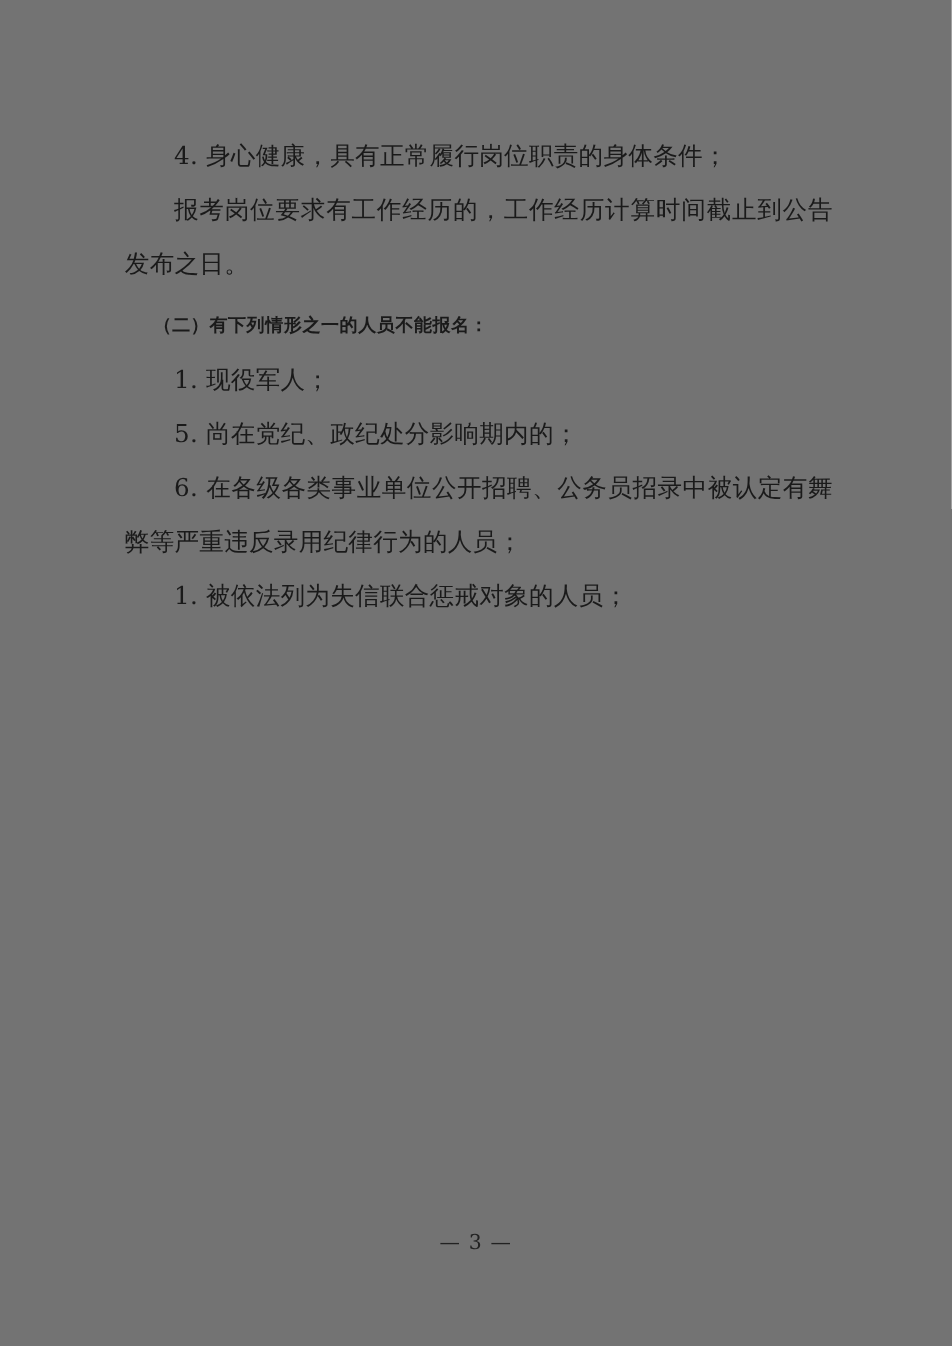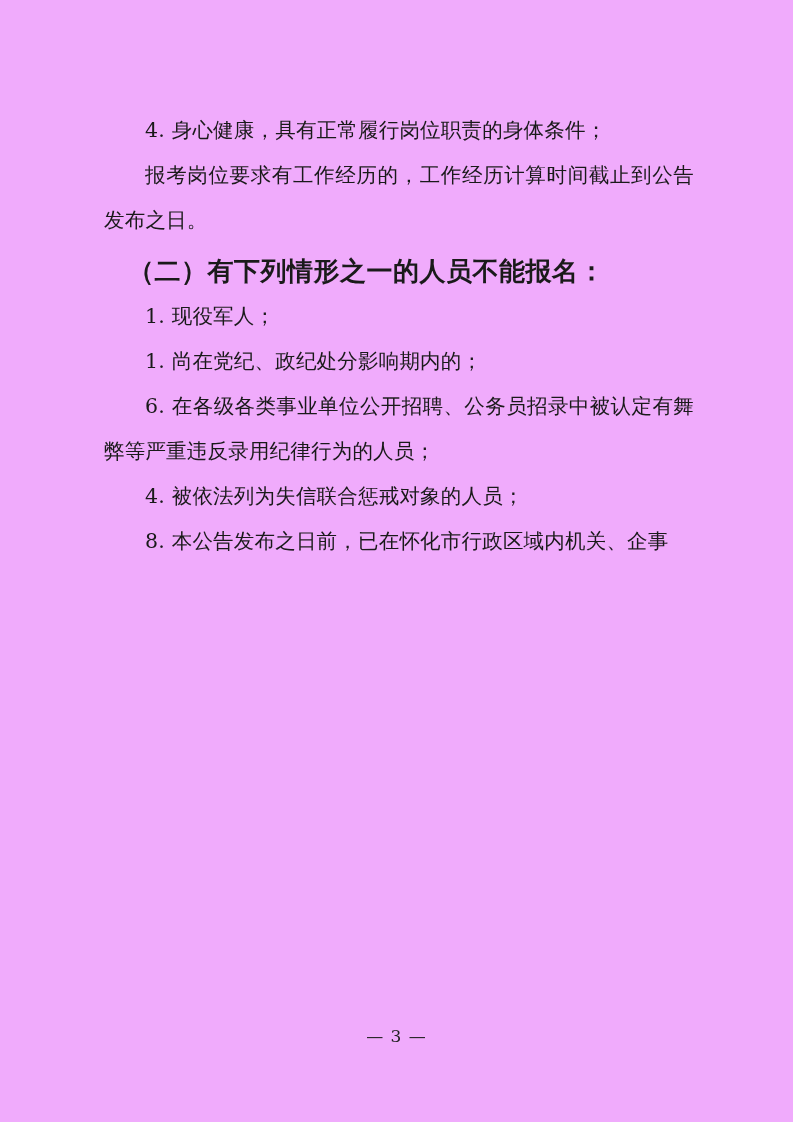--- a/index.html
+++ b/index.html
@@ -11,40 +11,40 @@
     width: 793px;
     height: 1122px;
     position: relative;
     font-family: "DejaVu Serif", "Liberation Serif", serif;
     color: #1a1a1a;
     overflow: hidden;
   }
   .page {
     position: absolute;
     inset: 0;
-    background: #f0abfc;
+    background: #737373;
     text-decoration: underline;
   }
   .content {
     position: absolute;
     left: 104px;
     top: 108px;
     width: 590px;
   }
   .para {
     font-size: 20.5px;
     line-height: 45px;
     text-align: justify;
     text-justify: inter-ideograph;
     letter-spacing: 0.2px;
     margin: 0 0 0px 0;
     text-indent: 41px;
   }
   .heading {
-    font-size: 26px;
+    font-size: 15px;
     line-height: 45px;
     font-weight: bold;
     letter-spacing: 0.5px;
     margin: 6px 0 0 0;
     text-indent: 24px;
     font-family: "DejaVu Serif", "Liberation Serif", serif;
   }
   .footer {
     position: absolute;
     left: 0;
@@ -62,21 +62,20 @@
 
 <div class="page">
   <div class="content">
 
     <p class="para">4. 身心健康，具有正常履行岗位职责的身体条件；</p>
     <p class="para">报考岗位要求有工作经历的，工作经历计算时间截止到公告发布之日。</p>
 
     <h2 class="heading">（二）有下列情形之一的人员不能报名：</h2>
 
     <p class="para">1. 现役军人；</p>
-    <p class="para">1. 尚在党纪、政纪处分影响期内的；</p>
+    <p class="para">5. 尚在党纪、政纪处分影响期内的；</p>
     <p class="para">6. 在各级各类事业单位公开招聘、公务员招录中被认定有舞弊等严重违反录用纪律行为的人员；</p>
-    <p class="para">4. 被依法列为失信联合惩戒对象的人员；</p>
-    <p class="para">8. 本公告发布之日前，已在怀化市行政区域内机关、企事</p>
+    <p class="para">1. 被依法列为失信联合惩戒对象的人员；</p>
 
   </div>
 
   <div class="footer">— 3 —</div>
 </div>
 
 </body></html>

